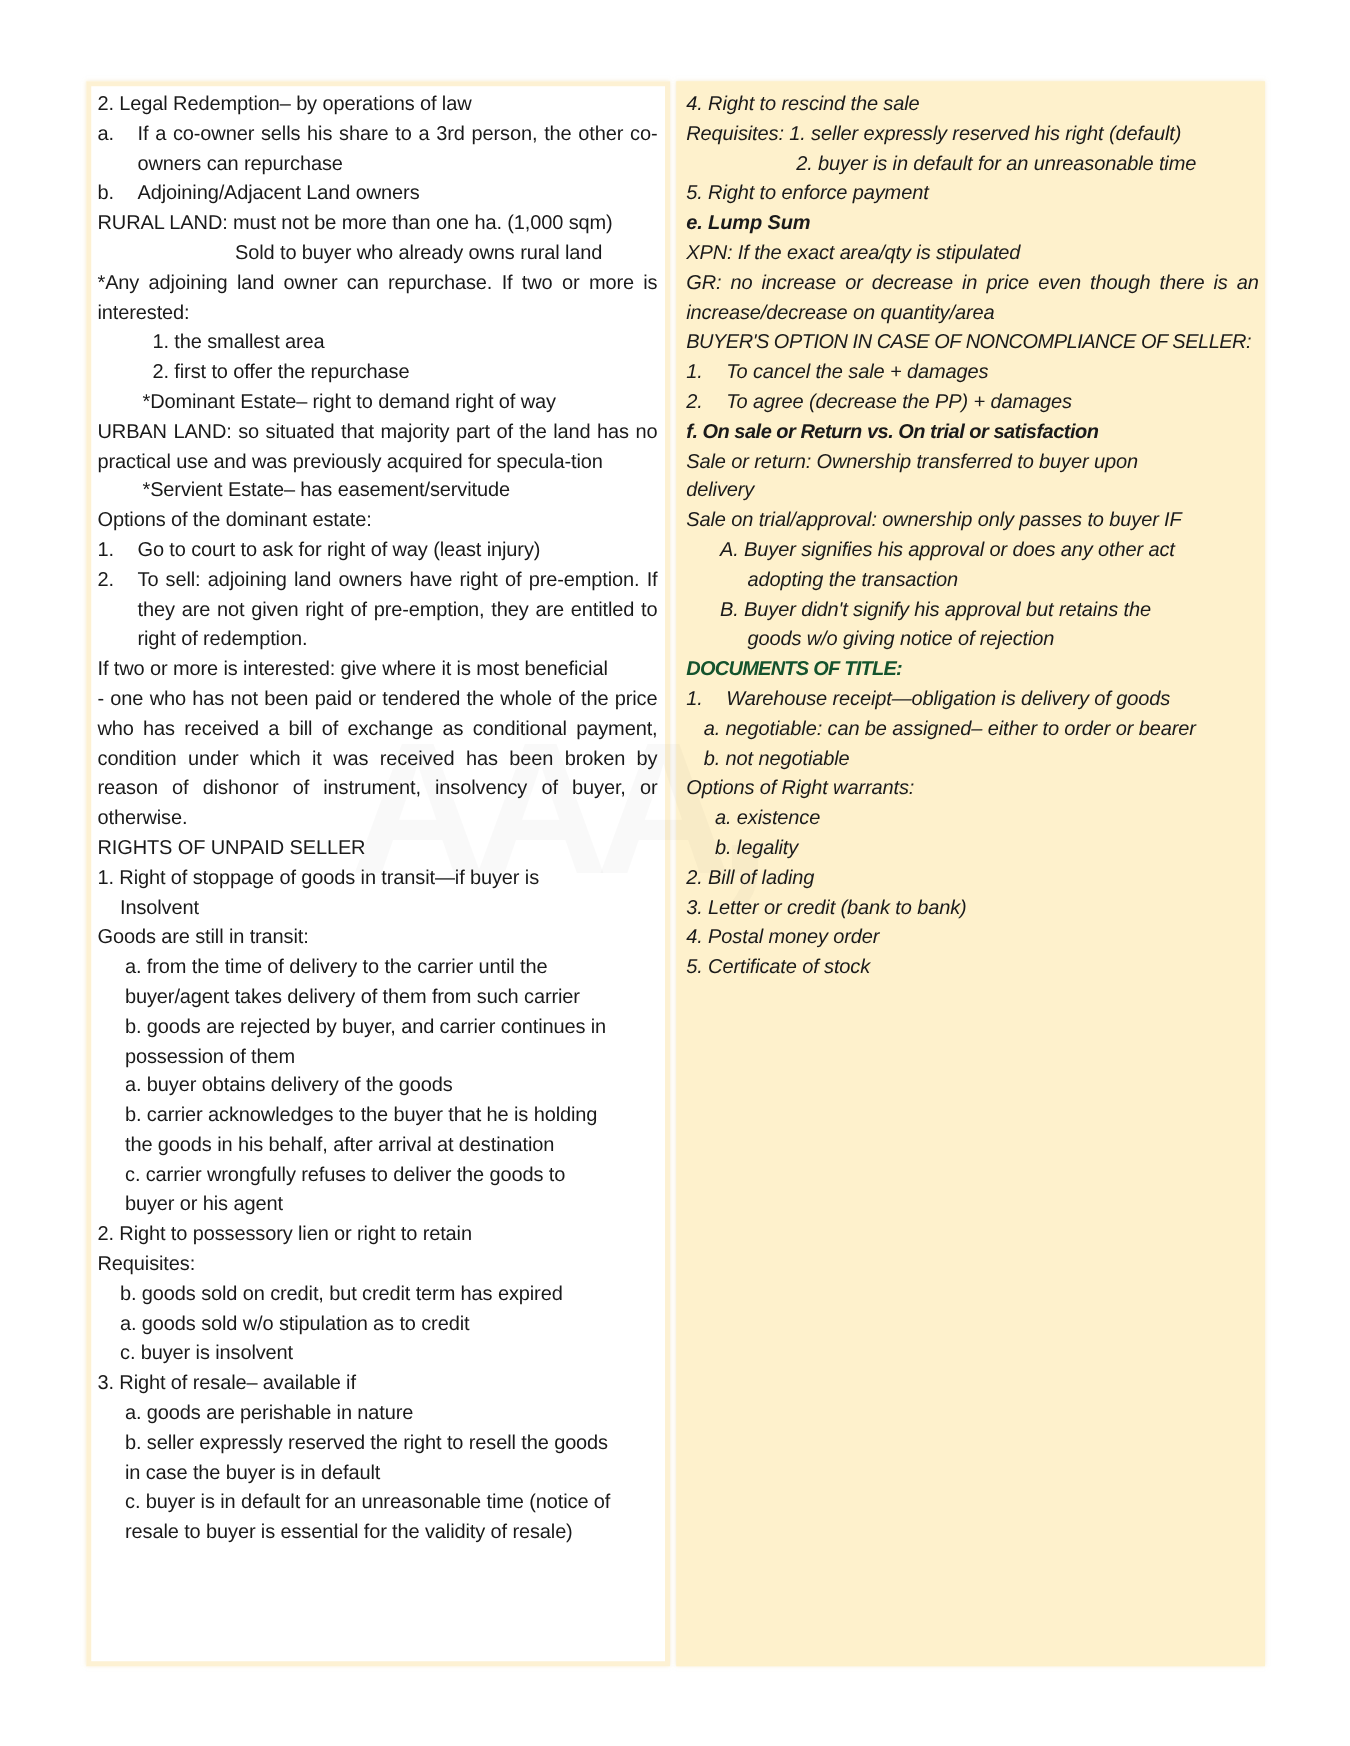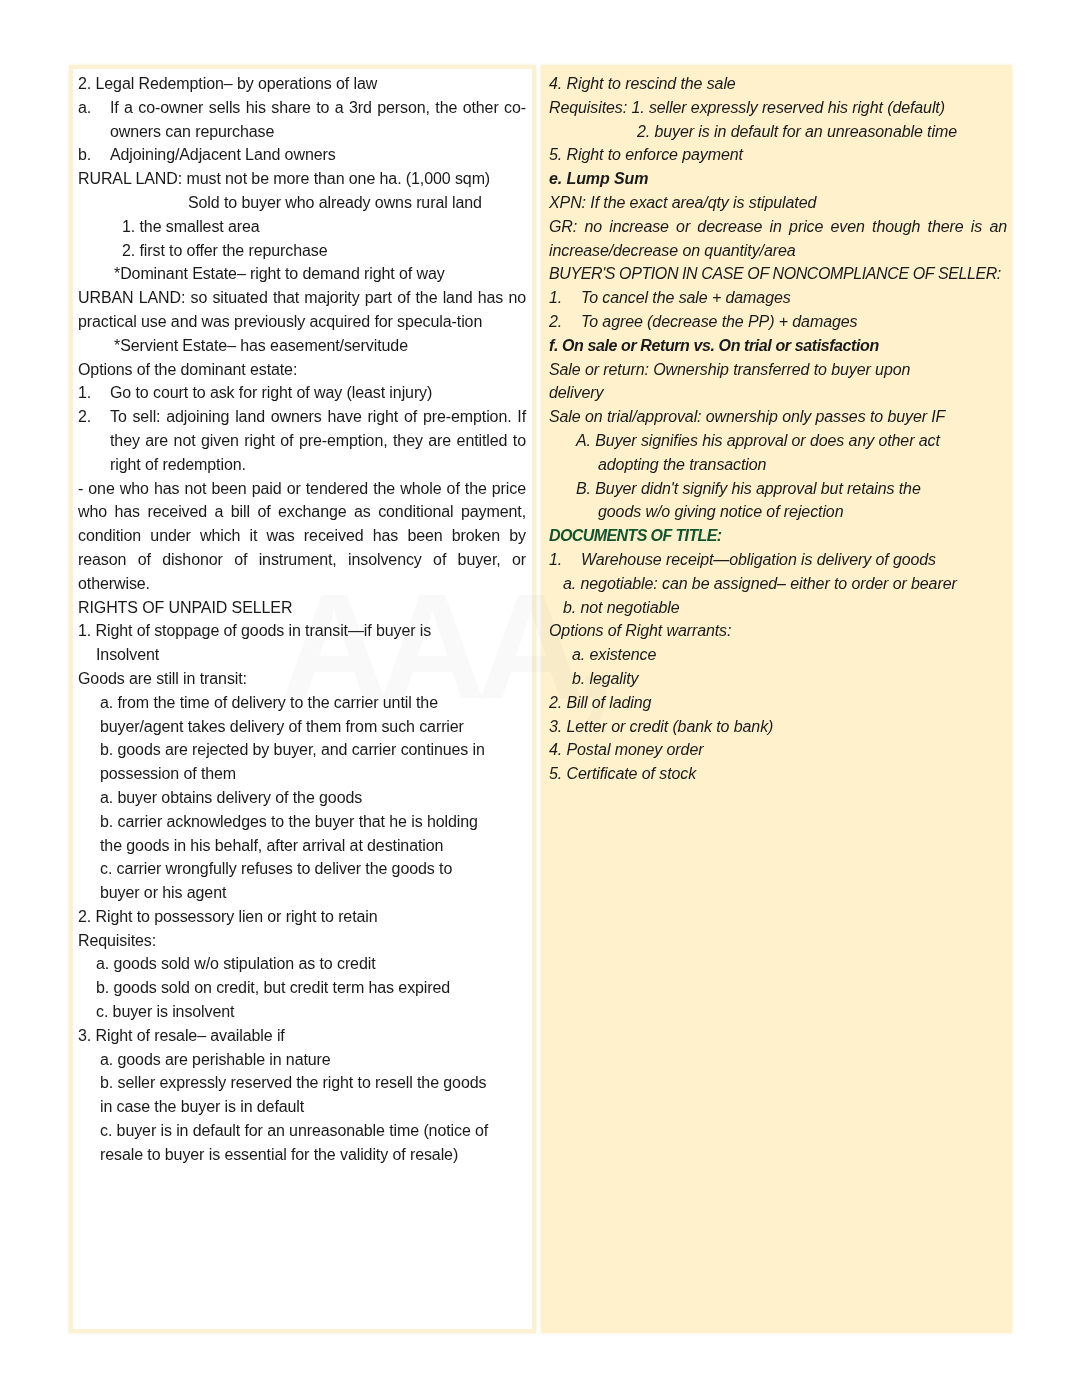--- a/index.html
+++ b/index.html
@@ -46,52 +46,54 @@
     <div class="item">
       <span class="mk" style="width:32px">a.</span>
       <span class="tx">If a co-owner sells his share to a 3rd person, the other co-owners can repurchase</span>
     </div>
     <div class="item">
       <span class="mk" style="width:32px">b.</span>
       <span class="tx">Adjoining/Adjacent Land owners</span>
     </div>
     <span class="ln">RURAL LAND: must not be more than one ha. (1,000 sqm)</span>
     <span class="ln" style="padding-left:110px">Sold to buyer who already owns rural land</span>
+    <span class="ln just">*Any adjoining land owner can repurchase. If two or more is interested:</span>
     <span class="ln" style="padding-left:44px">1. the smallest area</span>
     <span class="ln" style="padding-left:44px">2. first to offer the repurchase</span>
     <span class="ln" style="padding-left:36px">*Dominant Estate– right to demand right of way</span>
     <span class="ln just">URBAN LAND: so situated that majority part of the land has no practical use and was previously acquired for specula-tion</span>
     <span class="ln" style="padding-left:36px">*Servient Estate– has easement/servitude</span>
     <span class="ln">Options of the dominant estate:</span>
     <div class="item">
       <span class="mk" style="width:32px">1.</span>
       <span class="tx">Go to court to ask for right of way (least injury)</span>
     </div>
     <div class="item">
       <span class="mk" style="width:32px">2.</span>
       <span class="tx">To sell: adjoining land owners have right of pre-emption. If they are not given right of pre-emption, they are entitled to right of redemption.</span>
     </div>
+    <span class="ln">If two or more is interested: give where it is most beneficial</span>
     <span class="ln just">- one who has not been paid or tendered the whole of the price who has received a bill of exchange as conditional payment, condition under which it was received has been broken by reason of dishonor of instrument, insolvency of buyer, or otherwise.</span>
     <span class="ln">RIGHTS OF UNPAID SELLER</span>
     <span class="ln">1. Right of stoppage of goods in transit—if buyer is</span>
     <span class="ln" style="padding-left:18px">Insolvent</span>
     <span class="ln">Goods are still in transit:</span>
     <span class="ln" style="padding-left:22px">a. from the time of delivery to the carrier until the</span>
     <span class="ln" style="padding-left:22px">buyer/agent takes delivery of them from such carrier</span>
     <span class="ln" style="padding-left:22px">b. goods are rejected by buyer, and carrier continues in</span>
     <span class="ln" style="padding-left:22px">possession of them</span>
     <span class="ln" style="padding-left:22px">a. buyer obtains delivery of the goods</span>
     <span class="ln" style="padding-left:22px">b. carrier acknowledges to the buyer that he is holding</span>
     <span class="ln" style="padding-left:22px">the goods in his behalf, after arrival at destination</span>
     <span class="ln" style="padding-left:22px">c. carrier wrongfully refuses to deliver the goods to</span>
     <span class="ln" style="padding-left:22px">buyer or his agent</span>
     <span class="ln">2. Right to possessory lien or right to retain</span>
     <span class="ln">Requisites:</span>
+    <span class="ln" style="padding-left:18px">b. goods sold on credit, but credit term has expired</span>
     <span class="ln" style="padding-left:18px">a. goods sold w/o stipulation as to credit</span>
-    <span class="ln" style="padding-left:18px">b. goods sold on credit, but credit term has expired</span>
     <span class="ln" style="padding-left:18px">c. buyer is insolvent</span>
     <span class="ln">3. Right of resale– available if</span>
     <span class="ln" style="padding-left:22px">a. goods are perishable in nature</span>
     <span class="ln" style="padding-left:22px">b. seller expressly reserved the right to resell the goods</span>
     <span class="ln" style="padding-left:22px">in case the buyer is in default</span>
     <span class="ln" style="padding-left:22px">c. buyer is in default for an unreasonable time (notice of</span>
     <span class="ln" style="padding-left:22px">resale to buyer is essential for the validity of resale)</span>
   </div>
 
   <div class="col col-right">

